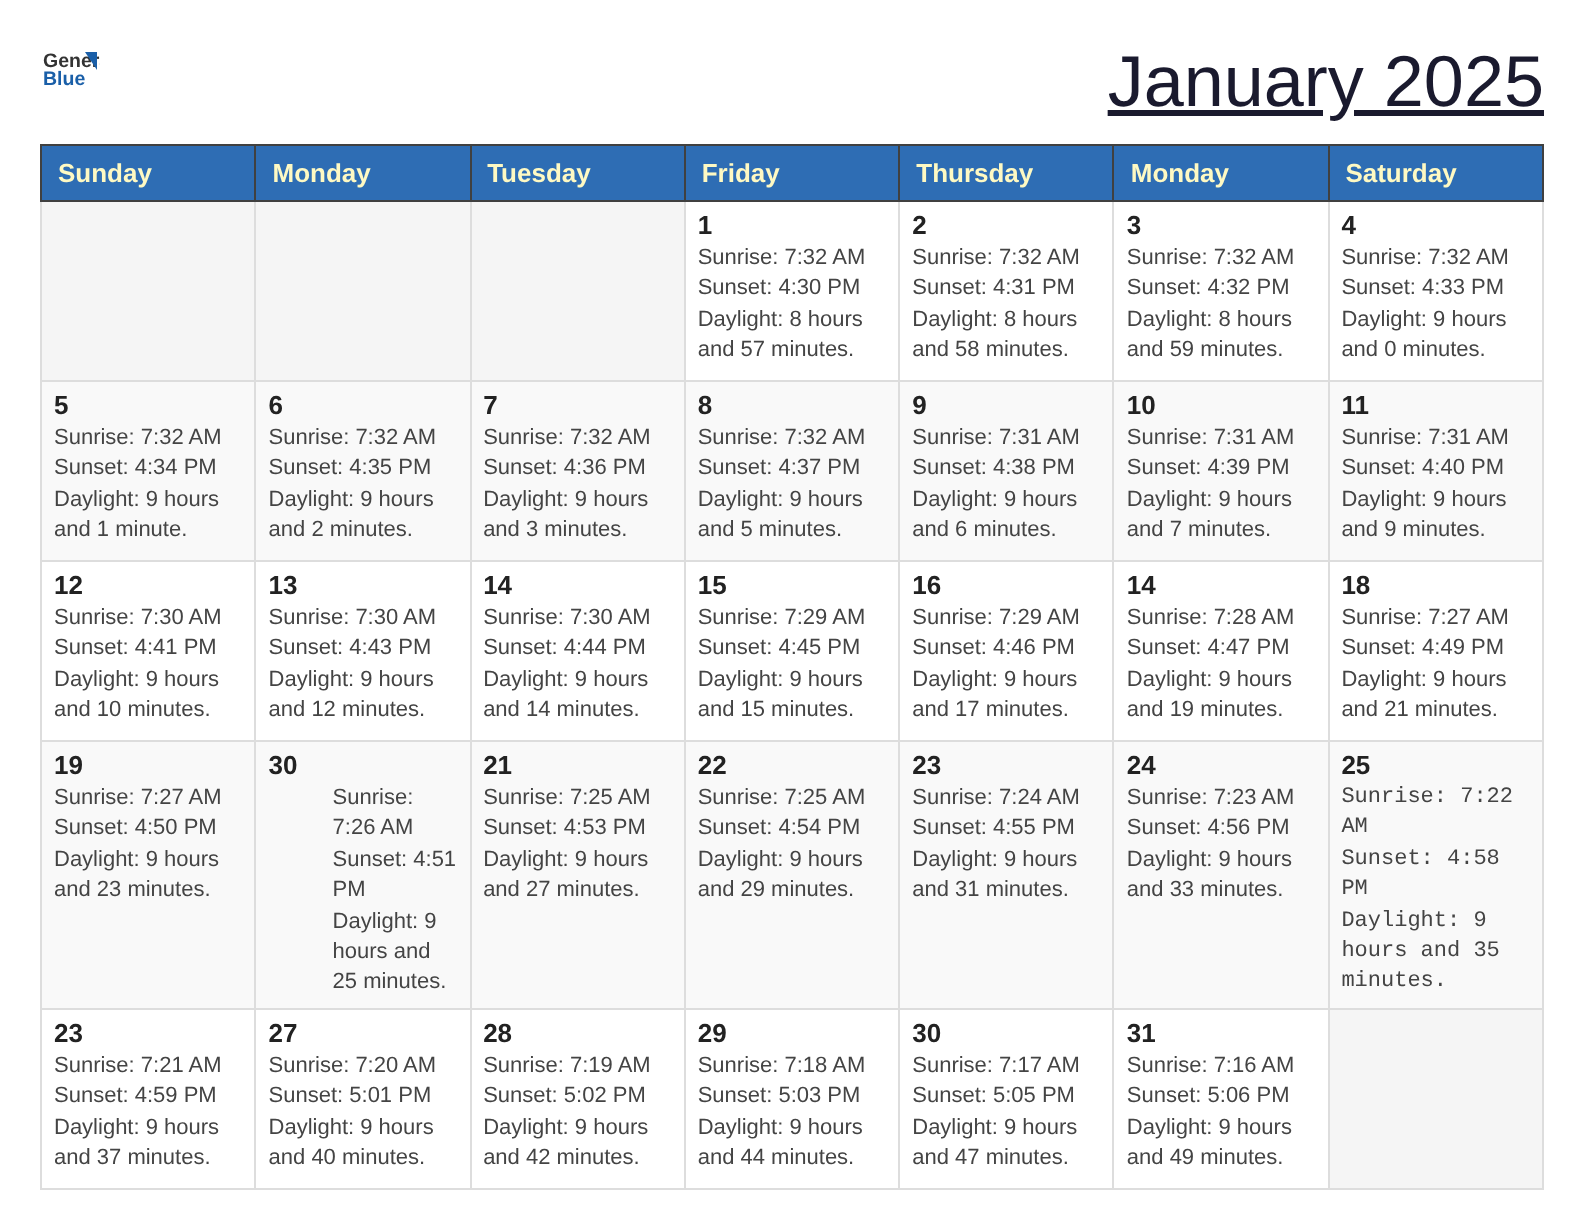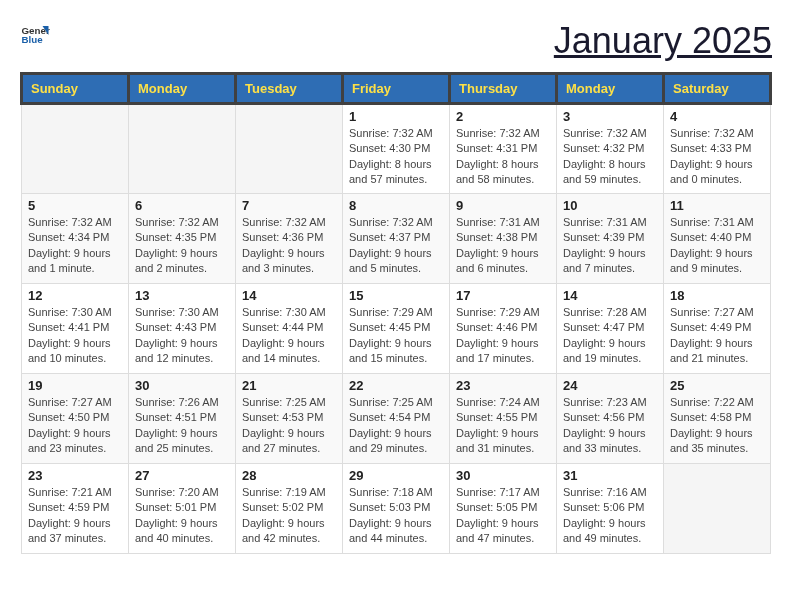--- a/index.html
+++ b/index.html
@@ -28,25 +28,25 @@
     .title-section { text-align: right; }
     .month-title { font-size: 36px; color: #1a1a2e; font-weight: 300; text-decoration: underline; }
     .subtitle { font-size: 14px; color: #555; }
     .calendar {
       width: 100%;
       border-collapse: collapse;
       border: 1px solid #ccc;
     }
     .calendar th {
       background-color: #2e6db4;
-      color: #fde047;
+      color: #fef9c3;
       text-align: left;
       padding: 6px 8px;
       font-size: 13px;
-      border: 3px solid #404040;
+      border: 1px solid #404040;
     }
     .calendar td {
       vertical-align: top;
       padding: 4px 6px;
       border: 1px solid #ddd;
       width: 14.28%;
       min-height: 80px;
       height: 90px;
       font-size: 10.5px;
       color: #333;
@@ -192,21 +192,21 @@
 Sunset: 4:44 PM
 Daylight: 9 hours and 14 minutes.</div>
         </td>
         <td>
           <div class="day-number">15</div>
           <div class="day-info" style="white-space: pre-line;">Sunrise: 7:29 AM
 Sunset: 4:45 PM
 Daylight: 9 hours and 15 minutes.</div>
         </td>
         <td>
-          <div class="day-number">17</div>
+          <div class="day-number">16</div>
           <div class="day-info" style="white-space: pre-line;">Sunrise: 7:29 AM
 Sunset: 4:46 PM
 Daylight: 9 hours and 17 minutes.</div>
         </td>
         <td>
           <div class="day-number">14</div>
           <div class="day-info" style="white-space: pre-line;">Sunrise: 7:28 AM
 Sunset: 4:47 PM
 Daylight: 9 hours and 19 minutes.</div>
         </td>
@@ -219,21 +219,21 @@
       </tr>
       <tr>
         <td>
           <div class="day-number">19</div>
           <div class="day-info" style="white-space: pre-line;">Sunrise: 7:27 AM
 Sunset: 4:50 PM
 Daylight: 9 hours and 23 minutes.</div>
         </td>
         <td>
           <div class="day-number">30</div>
-          <div class="day-info" style="white-space: pre-line;">Sunrise: 7:26 AM
+          <div class="day-info" style="white-space: pre-line; margin-left: 32px;">Sunrise: 7:26 AM
 Sunset: 4:51 PM
 Daylight: 9 hours and 25 minutes.</div>
         </td>
         <td>
           <div class="day-number">21</div>
           <div class="day-info" style="white-space: pre-line;">Sunrise: 7:25 AM
 Sunset: 4:53 PM
 Daylight: 9 hours and 27 minutes.</div>
         </td>
         <td>
@@ -249,21 +249,21 @@
 Daylight: 9 hours and 31 minutes.</div>
         </td>
         <td>
           <div class="day-number">24</div>
           <div class="day-info" style="white-space: pre-line;">Sunrise: 7:23 AM
 Sunset: 4:56 PM
 Daylight: 9 hours and 33 minutes.</div>
         </td>
         <td>
           <div class="day-number">25</div>
-          <div class="day-info" style="white-space: pre-line;">Sunrise: 7:22 AM
+          <div class="day-info" style="white-space: pre-line; font-family: Liberation Mono, monospace;">Sunrise: 7:22 AM
 Sunset: 4:58 PM
 Daylight: 9 hours and 35 minutes.</div>
         </td>
       </tr>
       <tr>
         <td>
           <div class="day-number">23</div>
           <div class="day-info" style="white-space: pre-line;">Sunrise: 7:21 AM
 Sunset: 4:59 PM
 Daylight: 9 hours and 37 minutes.</div>

